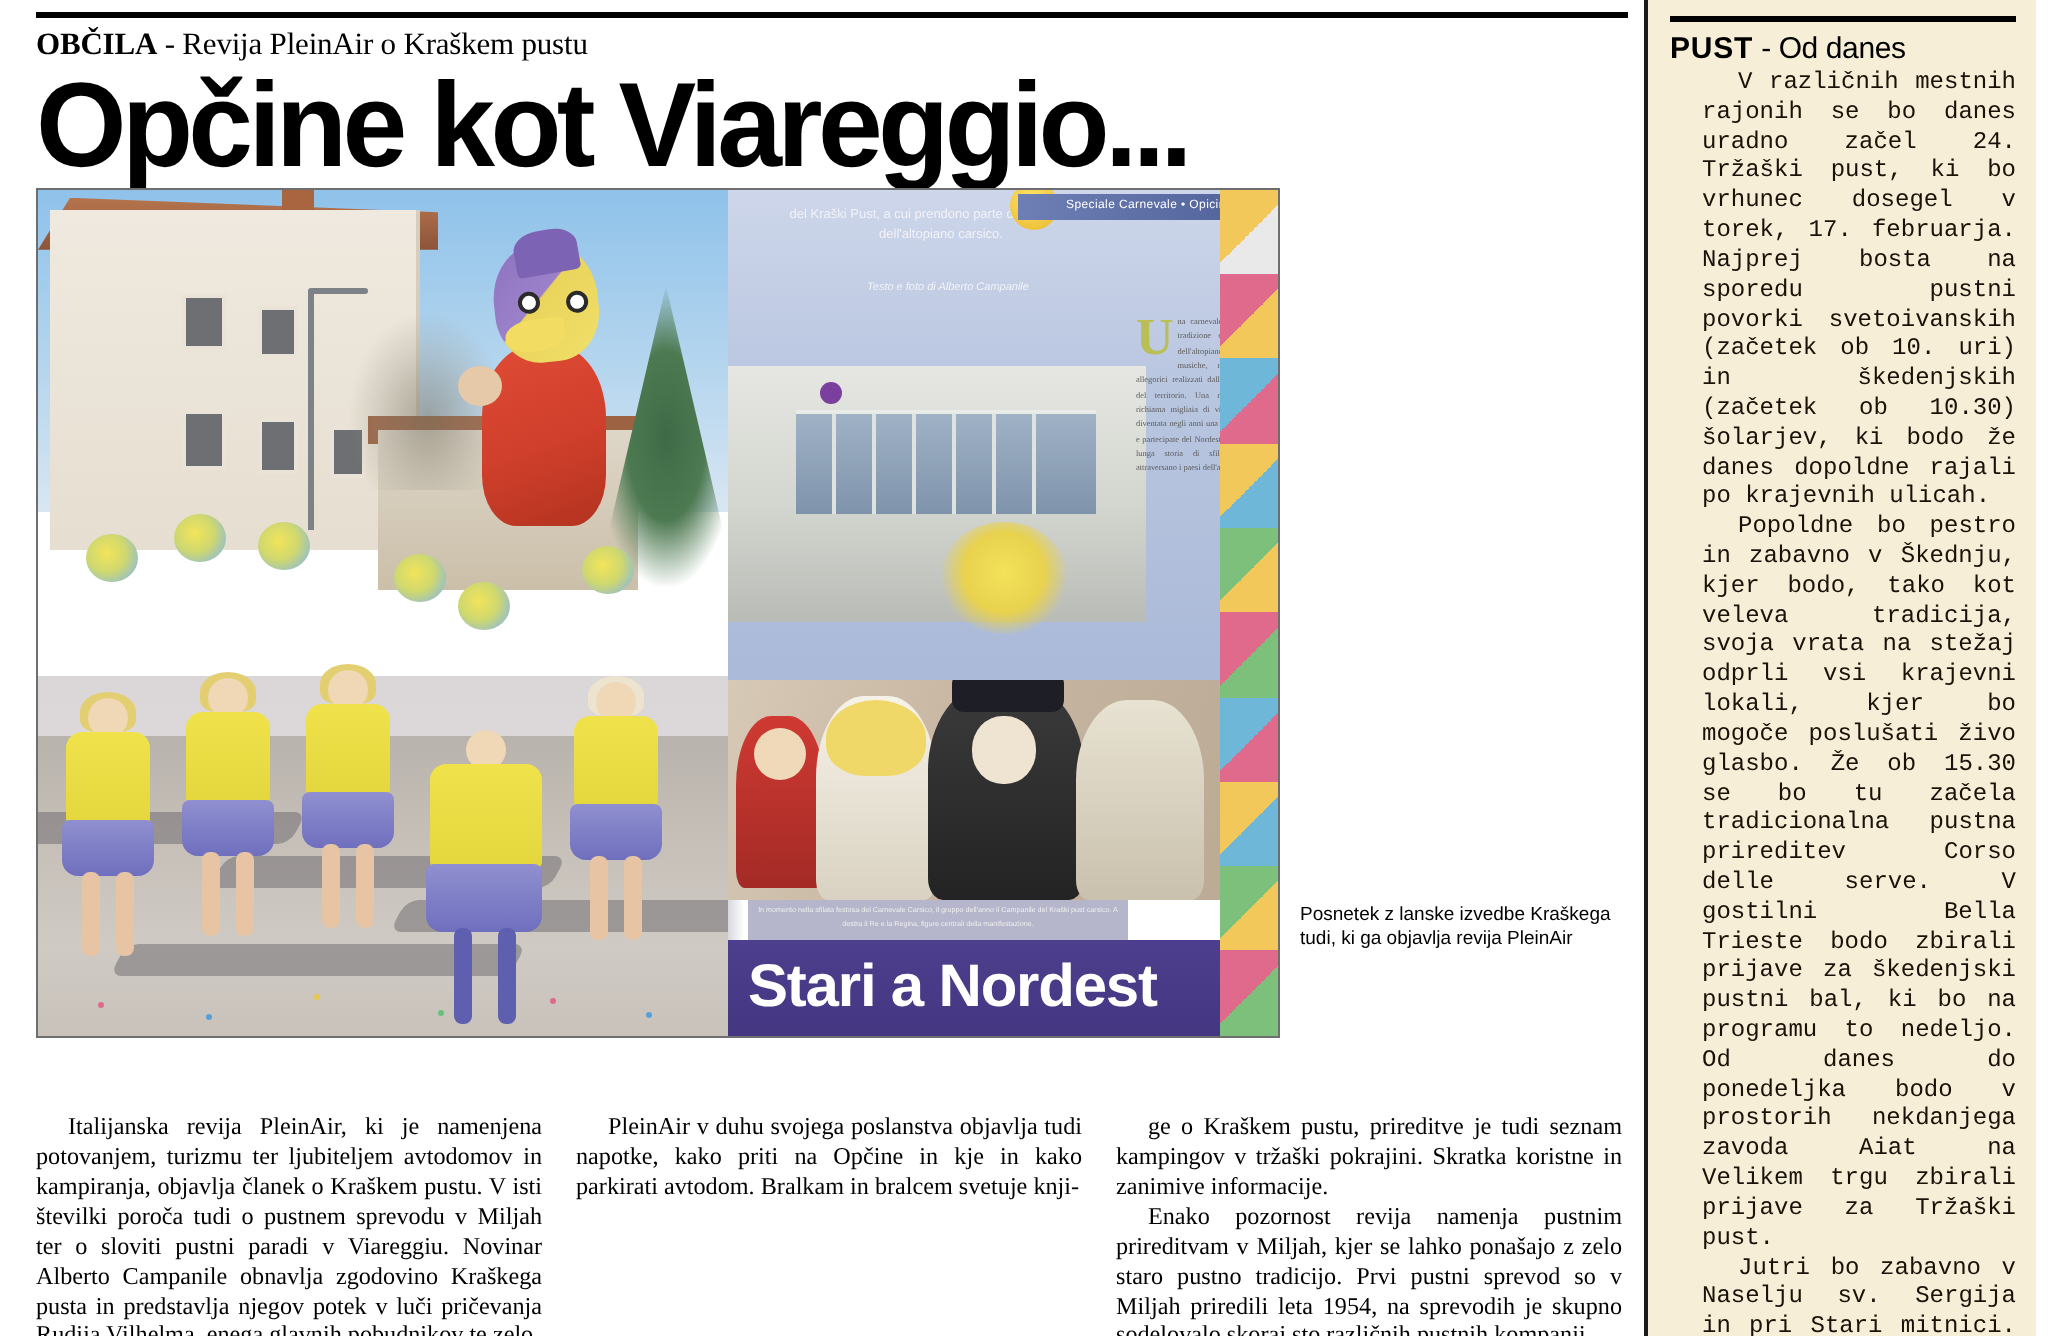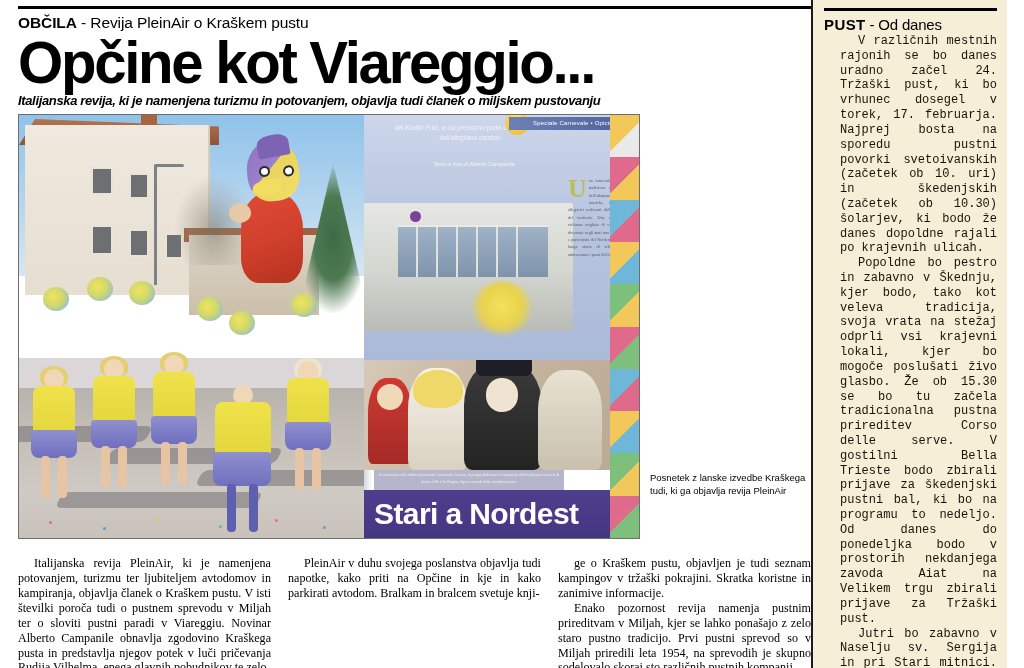--- a/index.html
+++ b/index.html
@@ -15,21 +15,21 @@
   .main-col {
     position: absolute; left: 0; top: 0;
     width: 828px; height: 668px;
     background: #ffffff;
     padding: 6px 14px 0 18px;
   }
   .rule-top {
     width: 100%; height: 3px; background:#000; margin-bottom: 5px;
   }
   .kicker {
-    font-family: Liberation Sans, sans-serif;
+    font-family: Liberation Serif, serif;
     font-size: 15.5px; line-height: 1.15; color:#000;
     letter-spacing: -0.1px; margin-bottom: 1px;
   }
   .kicker b { font-weight: 700; }
   .kicker span.thin { font-weight: 400; }
 
   .headline {
     font-family: "Liberation Sans", sans-serif;
     font-weight: 700;
     font-size: 60px;
@@ -310,21 +310,21 @@
     font-family:"Liberation Serif", serif;
     font-size:12.1px; line-height:1.235;
     text-align: justify; text-justify: inter-word;
     color:#000; hyphens: manual;
   }
   .bcol p + p { text-indent: 16px; }
   .bcol p:first-child { text-indent: 16px; }
 
   
   .side {
-    position:absolute; right:17px; top:0; width:196px; height:668px;
+    position:absolute; right:6px; top:0; width:196px; height:668px;
     background:#f6eed6;
     border-left:2px solid #1b1b1b;
     padding: 8px 10px 0 11px;
   }
   .side-rule { width:100%; height:3px; background:#000; margin-bottom:5px; }
   .side-kicker {
     font-family:"Liberation Sans", sans-serif;
     font-size:15px; color:#000; letter-spacing:-0.2px; margin-bottom:1px;
   }
   .side-kicker b { font-weight:700; letter-spacing:.4px; }
@@ -349,21 +349,20 @@
   <div class="main-col">
 
     <div class="rule-top"></div>
 
     <div class="kicker">
       <b>OBČILA</b><span class="thin"> - Revija PleinAir o Kraškem pustu</span>
     </div>
 
     <div class="headline">Opčine kot Viareggio...</div>
 
-    <div class="subhead">Italijanska revija, ki je namenjena turizmu in potovanjem, objavlja tudi članek o miljskem pustovanju</div>
 
     <div class="photo-wrap">
 
       <div class="photo-main">
 
         <div class="parade">
           <div class="sky"></div>
           <div class="roof"></div>
           <div class="chimney"></div>
           <div class="house">
@@ -522,21 +521,21 @@
     </div>
 
     <div class="bottom-cols">
       <div class="bcol">
         <p>Italijanska revija PleinAir, ki je namenjena potovanjem, turizmu ter ljubiteljem avtodomov in kampiranja, objavlja članek o Kraškem pustu. V isti številki poroča tudi o pustnem sprevodu v Miljah ter o sloviti pustni paradi v Viareggiu. Novinar Alberto Campanile obnavlja zgodovino Kraškega pusta in predstavlja njegov potek v luči pričevanja Rudija Vilhelma, enega glavnih pobudnikov te zelo</p>
       </div>
       <div class="bcol">
         <p>PleinAir v duhu svojega poslanstva objavlja tudi napotke, kako priti na Opčine in kje in kako parkirati avtodom. Bralkam in bralcem svetuje knji-</p>
       </div>
       <div class="bcol">
-        <p>ge o Kraškem pustu, objavljen je tudi seznam kampingov v tržaški pokrajini. Skratka koristne in zanimive informacije.</p>
+        <p>ge o Kraškem pustu, prireditve je tudi seznam kampingov v tržaški pokrajini. Skratka koristne in zanimive informacije.</p>
         <p>Enako pozornost revija namenja pustnim prireditvam v Miljah, kjer se lahko ponašajo z zelo staro pustno tradicijo. Prvi pustni sprevod so v Miljah priredili leta 1954, na sprevodih je skupno sodelovalo skoraj sto različnih pustnih kompanij.</p>
       </div>
     </div>
   </div>
 
   <div class="side">
     <div class="side-rule"></div>
 
     <div class="side-kicker">
       <b>PUST</b><span> - Od danes</span>

